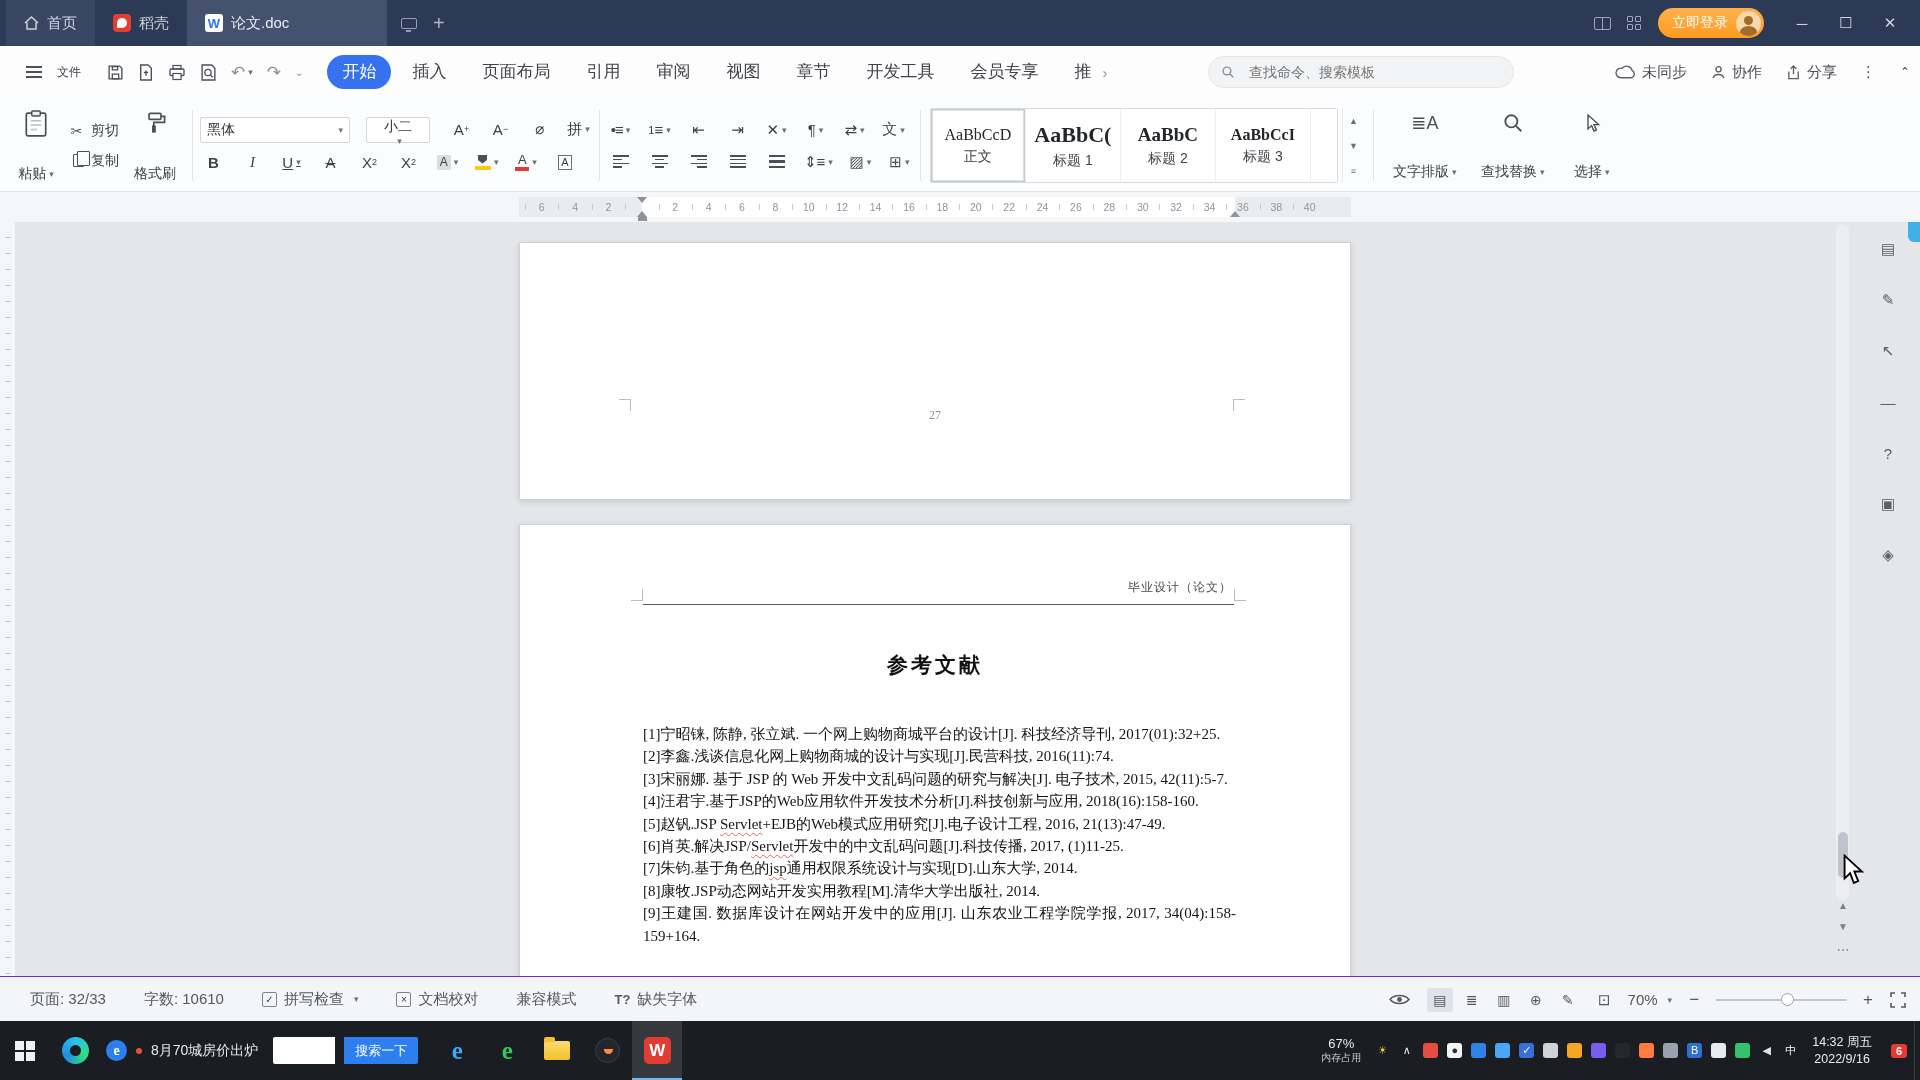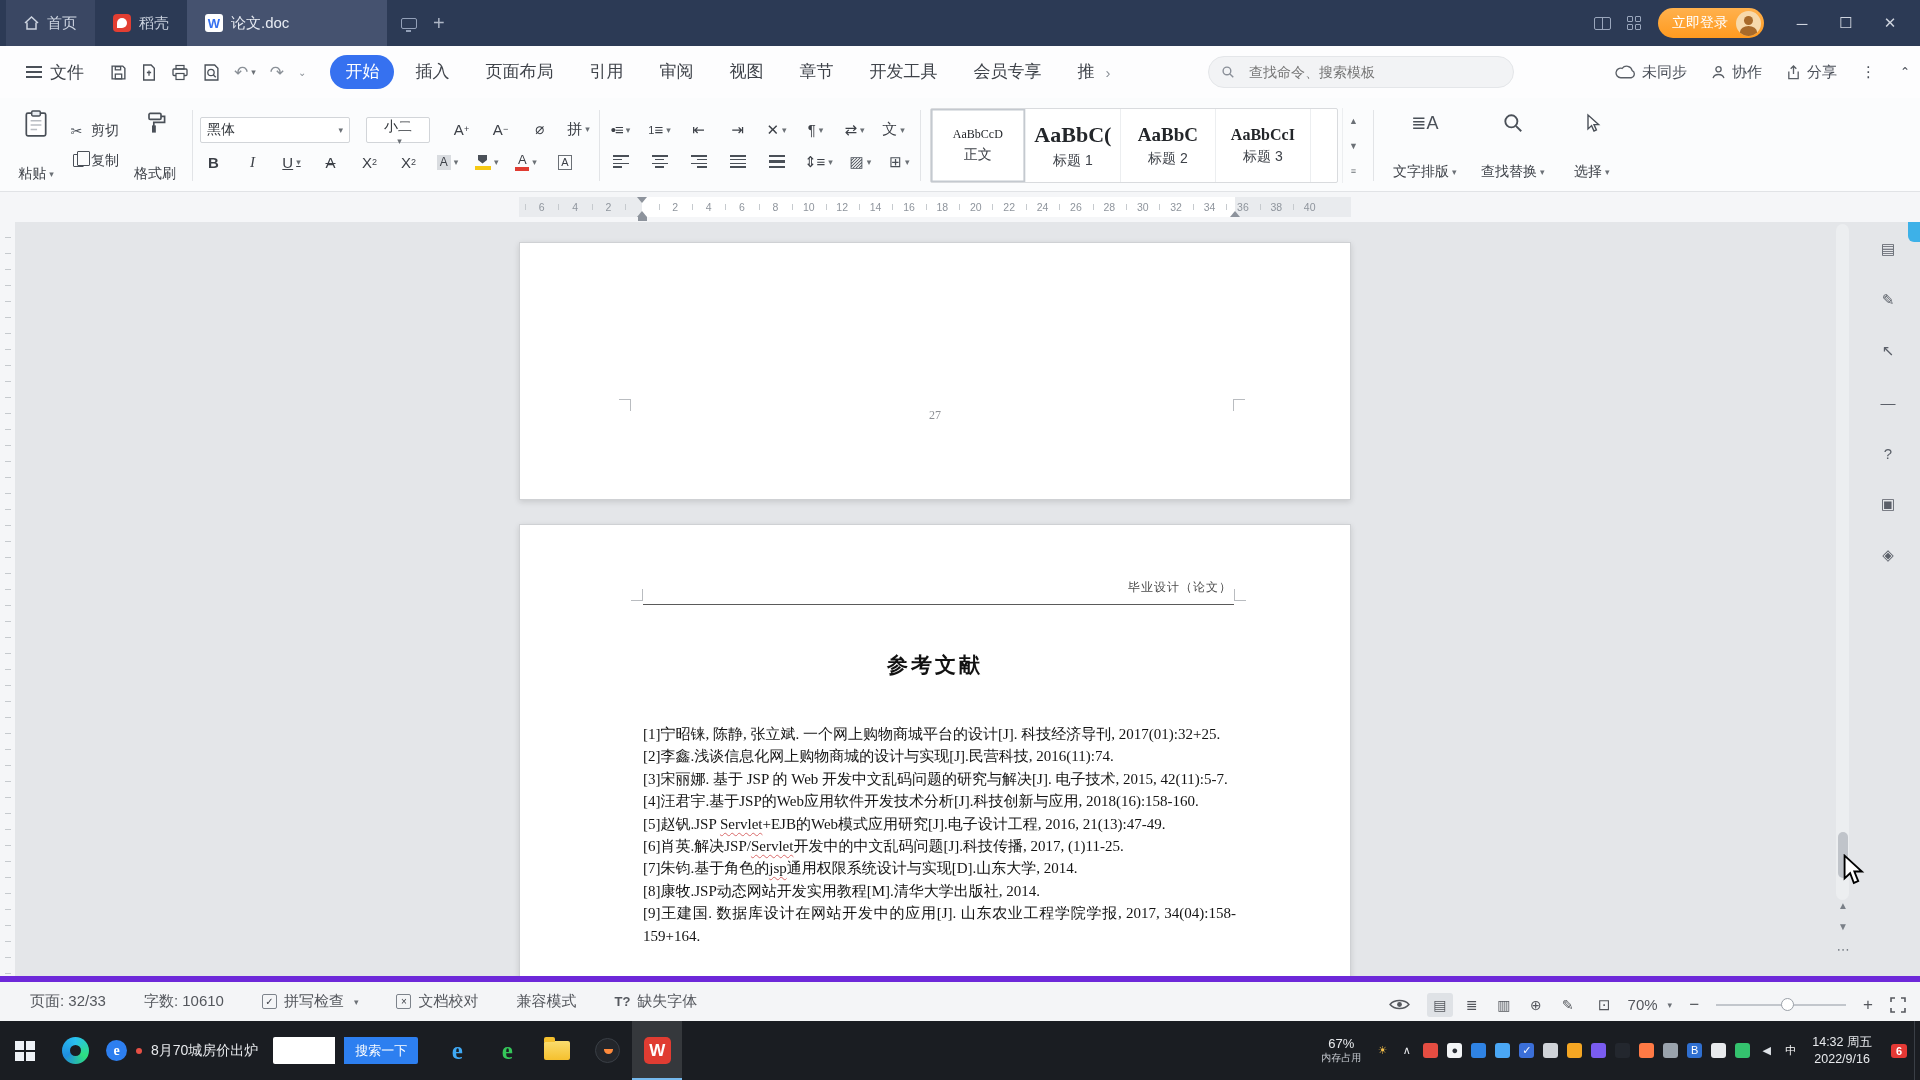--- a/index.html
+++ b/index.html
@@ -29,21 +29,21 @@
   .grid-ic b { background:transparent; border:1.3px solid #9aa6bc; border-radius:1px; }
   .login-btn { height:30px; border-radius:15px; background:linear-gradient(#ffb14d,#ff9a1f); color:#fff; font-size:14px; display:flex; align-items:center; gap:8px; padding:0 3px 0 14px; }
   .avatar { width:25px; height:25px; border-radius:50%; background:#f7d9ab; position:relative; overflow:hidden; }
   .avatar::before { content:''; position:absolute; left:8px; top:5px; width:9px; height:9px; border-radius:50%; background:#a86a2a; }
   .avatar::after { content:''; position:absolute; left:4px; top:15px; width:17px; height:12px; border-radius:50% 50% 0 0; background:#a86a2a; }
   .win-ctl { display:flex; }
   .win-ctl span { width:44px; height:46px; display:flex; align-items:center; justify-content:center; color:#cfd4de; font-size:15px; }
 
   
   .menubar { position:absolute; top:46px; left:0; width:1920px; height:52px; background:#fdfdfe; display:flex; align-items:center; }
-  .file-btn { display:flex; align-items:center; gap:8px; font-size:17px; color:#3f434a; padding:0 16px 0 26px; }
+  .file-btn { display:flex; align-items:center; gap:15px; font-size:12px; color:#3f434a; padding:0 16px 0 26px; }
   .burger { width:16px; height:12px; border-top:2px solid #4a5058; border-bottom:2px solid #4a5058; position:relative; }
   .burger::after { content:''; position:absolute; left:0; top:3px; width:100%; height:2px; background:#4a5058; }
   .qbar { display:flex; align-items:center; gap:14px; padding:0 10px; }
   .qbar .qi { display:flex; align-items:center; }
   .undo-redo { font-size:17px; color:#8a9097; }
   .menu-tabs { display:flex; align-items:center; gap:6px; margin-left:14px; }
   .menu-tab { height:34px; line-height:34px; padding:0 15px; border-radius:17px; font-size:17px; color:#3f434a; white-space:nowrap; }
   .menu-tab.active { background:#3671f0; color:#fff; }
   .more-tabs { font-size:15px; color:#8a9097; margin-left:-4px; }
   .cmd-search { position:absolute; right:406px; top:10px; width:306px; height:32px; border-radius:16px; background:#f2f3f5; border:1px solid #e4e6e9; display:flex; align-items:center; gap:14px; padding:0 12px; }
@@ -82,21 +82,21 @@
   .al i { display:block; height:1.7px; width:100%; background:#4a5058; }
   .al-l i:nth-child(even) { width:60%; }
   .al-c { align-items:center; } .al-c i:nth-child(even) { width:60%; }
   .al-r { align-items:flex-end; } .al-r i:nth-child(even) { width:60%; }
   .al-d i { height:2.2px; }
   .shading-ic { font-size:15px; color:#4a5058; }
   .styles-gallery { width:408px; background:#fff; border:1px solid #d9dbde; border-radius:2px; margin:6px 2px; display:flex; align-items:stretch; }
   .style-cell { width:95px; display:flex; flex-direction:column; align-items:center; justify-content:center; gap:4px; border-right:1px solid #eceef0; }
   .style-cell.active { box-shadow:inset 0 0 0 1.6px #c4c9cf; }
   .style-prev { font-family:"Liberation Serif","DejaVu Serif",serif; color:#23262a; white-space:nowrap; }
-  div.style-cell:nth-of-type(1) .style-prev { font-size:12px; }
+  div.style-cell:nth-of-type(1) .style-prev { font-size:16px; }
   div.style-cell:nth-of-type(2) .style-prev { font-size:22px; font-weight:bold; }
   div.style-cell:nth-of-type(3) .style-prev { font-size:19px; font-weight:bold; }
   div.style-cell:nth-of-type(4) .style-prev { font-size:16px; font-weight:bold; }
   .style-lbl { font-size:14px; color:#3d4148;text-align:right; }
   .gal-ctl { width:22px; display:flex; flex-direction:column; border-left:1px solid #eceef0; }
   .gal-ctl span { flex:1; display:flex; align-items:center; justify-content:center; font-size:9px; color:#6b7076; }
   .rb-vbtn { width:88px; display:flex; flex-direction:column; align-items:center; justify-content:space-between; padding:10px 0 8px 0; }
   .rb-vbtn .vlbl { font-size:14px; color:#3d4148; display:flex; align-items:center; white-space:nowrap; }
   .svg-ic { display:inline-flex; }
 
@@ -133,21 +133,21 @@
   .wavy { text-decoration:underline; text-decoration-style:wavy; text-decoration-color:#d86a6a; text-decoration-thickness:1px; text-underline-offset:3px; }
   .vscroll { position:absolute; left:1836px; top:2px; width:13px; height:676px; background:#eceef0; border-radius:7px; }
   .vscroll-thumb { position:absolute; left:1.5px; top:608px; width:10px; height:46px; background:#c0c4ca; border-radius:5px; }
   .scroll-btns { position:absolute; left:1832px; top:678px; width:22px; display:flex; flex-direction:column; gap:10px; align-items:center; color:#7a8088; font-size:10px; }
   .side-tools { position:absolute; left:1868px; top:14px; width:40px; display:flex; flex-direction:column; gap:25px; align-items:center; }
   .side-ic { width:26px; height:26px; display:flex; align-items:center; justify-content:center; font-size:15px; color:#5b6069; }
   .panel-pill { position:absolute; left:1908px; top:-26px; width:12px; height:46px; background:#3db1e8; border-radius:6px 0 0 6px; }
   .mouse-cursor { position:absolute; left:1840px; top:632px; z-index:10; }
 
   
-  .statusbar { position:absolute; top:976px; left:0; width:1920px; height:45px; background:#f4f5f7; border-top:6px solid #6d28d9; display:flex; align-items:center; font-size:15px; color:#54575d; }
+  .statusbar { position:absolute; top:976px; left:0; width:1920px; height:45px; background:#f4f5f7; border-top:1px solid #6d28d9; display:flex; align-items:center; font-size:15px; color:#54575d; }
   .sb-left { display:flex; align-items:center; gap:38px; padding-left:30px; }
   .sb-item { display:flex; align-items:center; gap:7px; white-space:nowrap; }
   .chk { width:15px; height:15px; border:1.4px solid #7d838b; border-radius:2px; display:flex; align-items:center; justify-content:center; font-size:10px; color:#3d4148; }
   .sb-right { position:absolute; right:14px; top:0; height:45px; display:flex; align-items:center; gap:17px; }
   .view-modes { display:flex; gap:6px; }
   .vm { width:26px; height:24px; display:flex; align-items:center; justify-content:center; font-size:14px; color:#54575d; border-radius:3px; }
   .vm.active { background:#dfe2e6; }
   .zoom-slider { width:130px; height:2px; background:#c2c6cc; position:relative; }
   .zoom-knob { position:absolute; left:50%; top:-6px; width:13px; height:13px; border-radius:50%; background:#fff; border:1px solid #9aa0a8; }
   .zoom-pm { font-size:17px; color:#54575d; }

